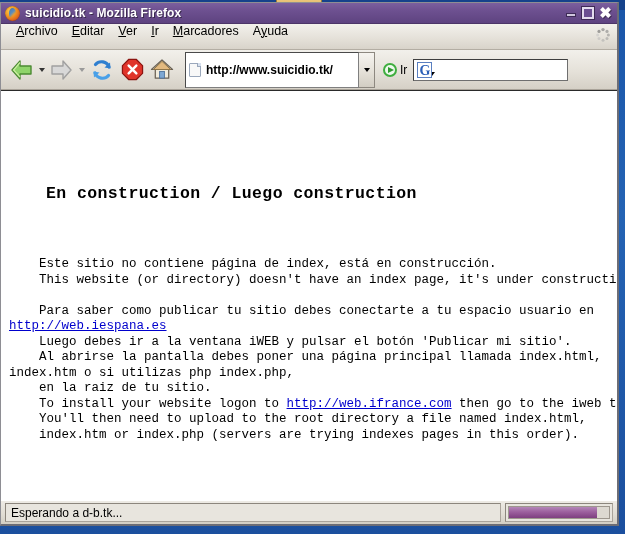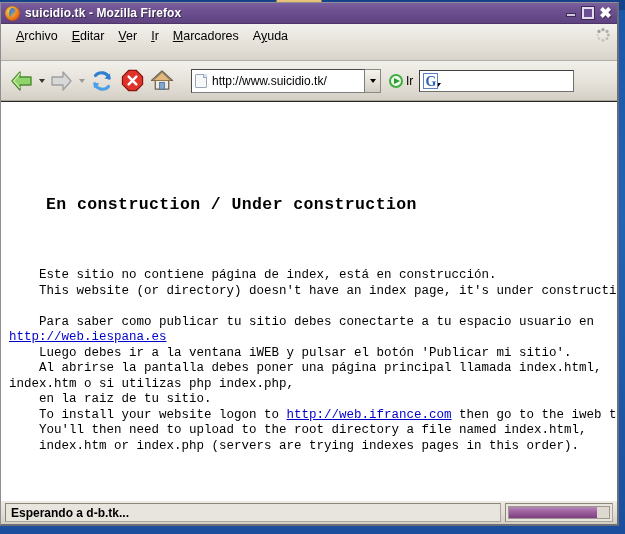--- a/index.html
+++ b/index.html
@@ -128,21 +128,21 @@
     font-size: 15px;
     font-weight: bold;
     line-height: 14px;
     text-align: center;
     text-shadow: 1px 1px 0 rgba(0,0,0,.4);
     margin-right: 2px;
   }
 
   
   #menubar {
-    height: 37px;
+    height: 26px;
     min-height: 22px;
     background: linear-gradient(to bottom, #f3f1ec 0%, #e4e0d8 60%, #d8d3ca 100%);
     display: flex;
     align-items: center;
     padding: 0 4px 12px 8px;
     box-sizing: border-box;
     border-bottom: 1px solid #b3ada3;
     position: relative;
   }
   .menu-item {
@@ -191,24 +191,25 @@
     border-right: 3.5px solid transparent;
     border-top: 4px solid #333;
   }
   .tb-drop.dim .caret { border-top-color: #9a9a9a; }
 
   
   #urlbar-wrap {
     flex: 1 1 auto;
     display: flex;
     align-items: stretch;
-    height: 24px;
-    margin: 0 4px 0 14px;
+    height: 36px;
+    margin: 0 4px 0 8px;
     min-width: 0;
     max-width: 190px;
+    font-weight: bold;
   }
   #urlbar {
     flex: 1 1 auto;
     background: #ffffff;
     border: 1px solid #7f7f7f;
     border-top-color: #4a4a4a;
     border-left-color: #4a4a4a;
     display: flex;
     align-items: center;
     padding: 0 3px;
@@ -376,21 +377,20 @@
     height: 19px;
     background: #e8e5de;
     border: 1px solid #a9a39a;
     border-top-color: #8c867d;
     border-left-color: #8c867d;
     display: flex;
     align-items: center;
     padding: 0 5px;
     box-sizing: border-box;
     overflow: hidden;
-    font-weight: bold;
   }
   #status-text {
     font-size: 12px;
     color: #000;
     white-space: nowrap;
   }
   #progress-panel {
     width: 108px;
     height: 19px;
     background: #e8e5de;
@@ -513,21 +513,21 @@
     </div>
 
     <div id="searchbox" title="">
       <div id="search-engine-icon">G</div>
       <div id="search-engine-caret"></div>
     </div>
   </div>
 
   <div id="viewport">
     <div id="page">
-      <div id="page-heading">En construction / Under construction</div>
+      <div id="page-heading">En construction / Luego construction</div>
       <div id="page-body"><div class="para">    Este sitio no contiene página de index, está en construcción.</div><div class="para">    This website (or directory) doesn't have an index page, it's under construction.</div><div class="blank-line"></div><div class="para">    Para saber como publicar tu sitio debes conectarte a tu espacio usuario en</div><div class="para"><a class="weblink" href="#">http://web.iespana.es</a></div><div class="para">    Luego debes ir a la ventana iWEB y pulsar el botón 'Publicar mi sitio'.</div><div class="para">    Al abrirse la pantalla debes poner una página principal llamada index.html,</div><div class="para">index.htm o si utilizas php index.php,</div><div class="para">    en la raiz de tu sitio.</div><div class="para">    To install your website logon to <a class="weblink" href="#">http://web.ifrance.com</a> then go to the iweb tab.</div><div class="para">    You'll then need to upload to the root directory a file named index.html,</div><div class="para">    index.htm or index.php (servers are trying indexes pages in this order).</div></div>
     </div>
   </div>
 
   <div id="statusbar">
     <div id="status-text-panel">
       <span id="status-text">Esperando a d-b.tk...</span>
     </div>
     <div id="progress-panel">
       <div id="progress-track">

